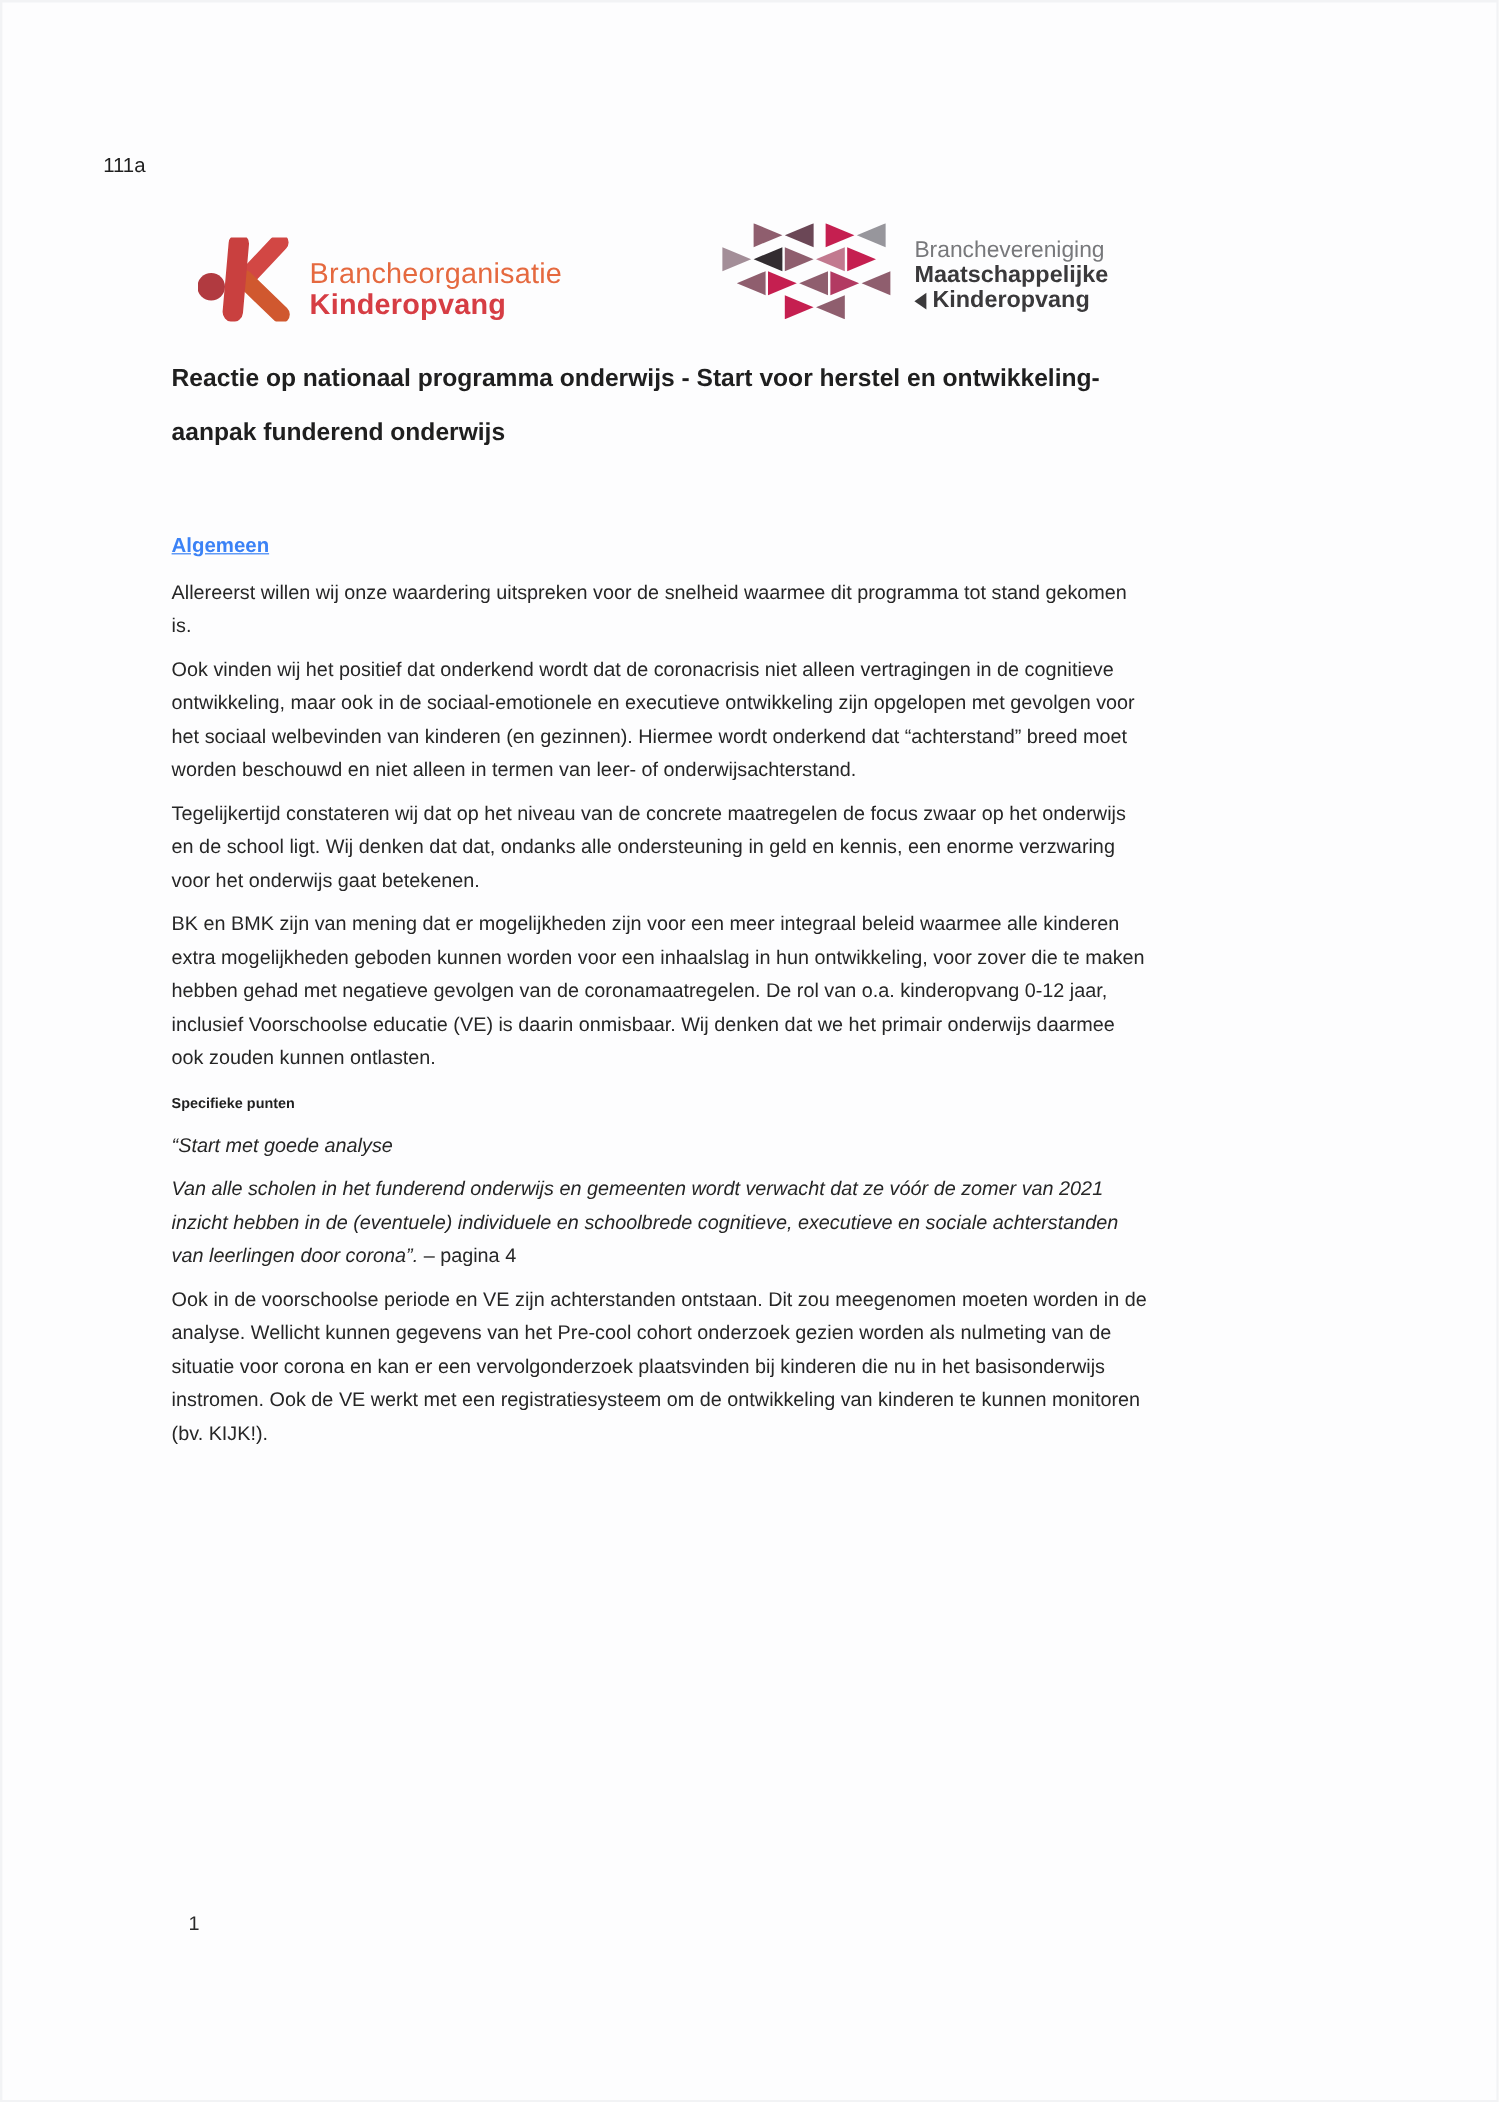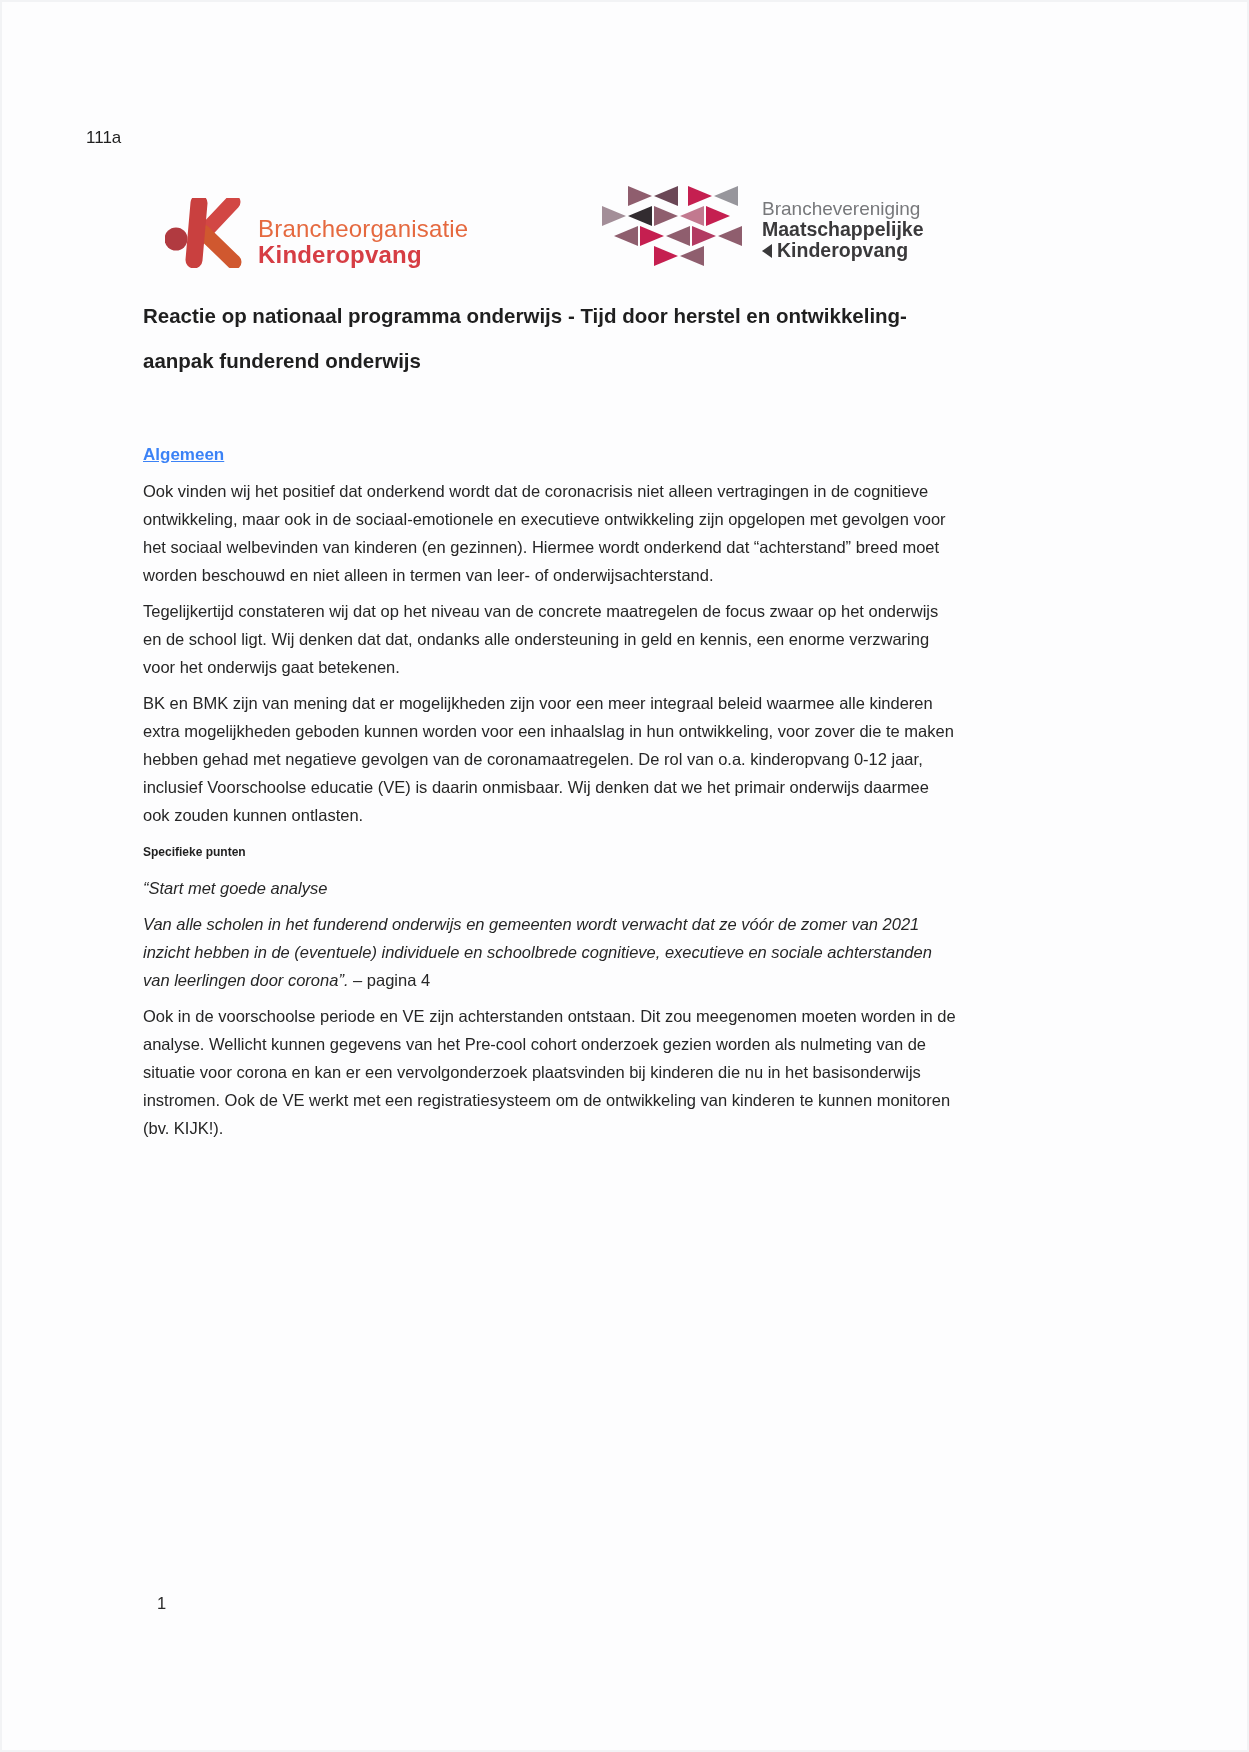--- a/index.html
+++ b/index.html
@@ -135,25 +135,26 @@
       <div class="bmk-line1">Branchevereniging</div>
       <div class="bmk-line2">Maatschappelijke</div>
       <div class="bmk-line3">
         <span class="tri-left"></span>
         <span>Kinderopvang</span>
       </div>
     </div>
   </div>
 
   <main class="col">
-    <h1 class="title-line first">Reactie op nationaal programma onderwijs - Tijd door herstel en ontwikkeling-</h1>
+    <h1 class="title-line first">Reactie op nationaal programma onderwijs - Start voor herstel en ontwikkeling-</h1>
     <h1 class="title-line">aanpak funderend onderwijs</h1>
 
     <h2 class="h-alg">Algemeen</h2>
 
+    <p class="p first">Allereerst willen wij onze waardering uitspreken voor de snelheid waarmee dit programma tot stand gekomen is.</p>
     <p class="p">Ook vinden wij het positief dat onderkend wordt dat de coronacrisis niet alleen vertragingen in de cognitieve ontwikkeling, maar ook in de sociaal-emotionele en executieve ontwikkeling zijn opgelopen met gevolgen voor het sociaal welbevinden van kinderen (en gezinnen).  Hiermee wordt onderkend dat “achterstand” breed moet worden beschouwd en niet alleen in termen van leer- of onderwijsachterstand.</p>
     <p class="p">Tegelijkertijd constateren wij dat op het niveau van de concrete maatregelen de focus zwaar op het onderwijs en de school ligt. Wij denken dat dat, ondanks alle ondersteuning in geld en kennis, een enorme verzwaring voor het onderwijs gaat betekenen.</p>
     <p class="p">BK en BMK zijn van mening dat er mogelijkheden zijn voor een meer integraal beleid waarmee alle kinderen extra mogelijkheden geboden kunnen worden voor een inhaalslag in hun ontwikkeling, voor zover die te maken hebben gehad met negatieve gevolgen van de coronamaatregelen. De rol van o.a. kinderopvang 0-12 jaar, inclusief Voorschoolse educatie (VE) is daarin onmisbaar. Wij denken dat we het primair onderwijs daarmee ook zouden kunnen ontlasten.</p>
 
     <h2 class="h-spec">Specifieke punten</h2>
 
     <p class="p italic">“Start met goede analyse</p>
     <p class="p"><span class="italic"> Van alle scholen in het funderend onderwijs en gemeenten wordt verwacht dat ze vóór de zomer van 2021 inzicht hebben in de (eventuele) individuele en schoolbrede cognitieve, executieve en sociale achterstanden van leerlingen door corona”.</span><span> – pagina 4</span></p>
 
     <p class="p">Ook in de voorschoolse periode en VE zijn achterstanden ontstaan. Dit zou meegenomen moeten worden in de analyse. Wellicht kunnen gegevens van het Pre-cool cohort onderzoek gezien worden als nulmeting van de situatie voor corona en kan er een vervolgonderzoek plaatsvinden bij kinderen die nu in het basisonderwijs instromen.  Ook de VE werkt met een registratiesysteem om de ontwikkeling van kinderen te kunnen monitoren (bv. KIJK!).</p>

